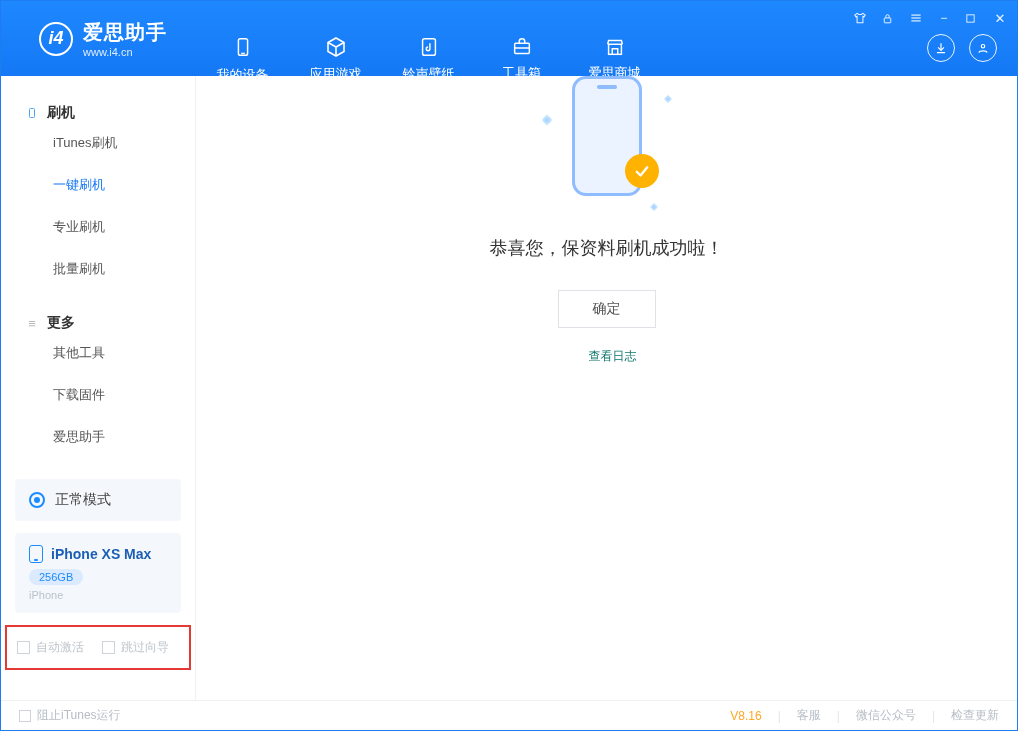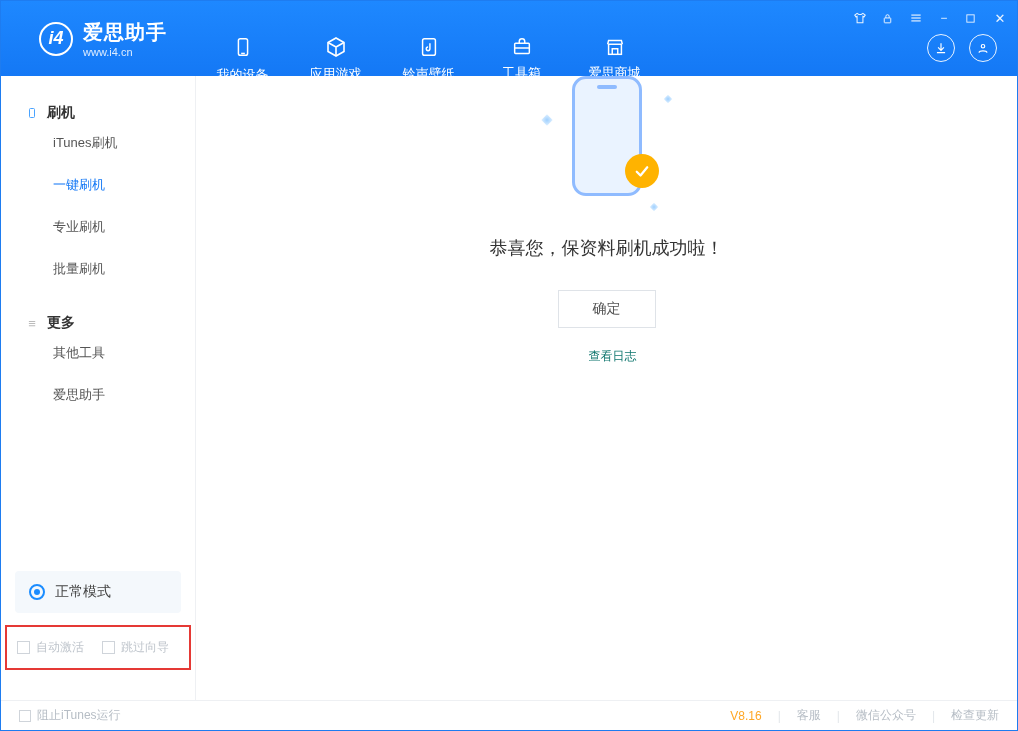--- a/index.html
+++ b/index.html
@@ -186,27 +186,36 @@
       <div class="side-item">iTunes刷机</div>
       <div class="side-item active">一键刷机</div>
       <div class="side-item">专业刷机</div>
       <div class="side-item">批量刷机</div>
 
       <div class="side-group" style="margin-top:14px">
         <span class="gicon" style="color:#bbb;font-size:13px;">≡</span>
         <span>更多</span>
       </div>
       <div class="side-item">其他工具</div>
+      <div class="side-item">下载固件</div>
       <div class="side-item">爱思助手</div>
     </div>
 
     <div class="side-bottom">
       <div class="mode-card">
         <span class="mode-dot"></span>
         <span>正常模式</span>
+      </div>
+      <div class="device-card">
+        <div class="dname">
+          <span class="dphone-icon"></span>
+          <span>iPhone XS Max</span>
+        </div>
+        <span class="pill">256GB</span>
+        <div class="model">iPhone</div>
       </div>
       <div class="opt-row">
         <label class="chk">
           <span class="box"></span>
           <span>自动激活</span>
         </label>
         <label class="chk">
           <span class="box"></span>
           <span>跳过向导</span>
         </label>

